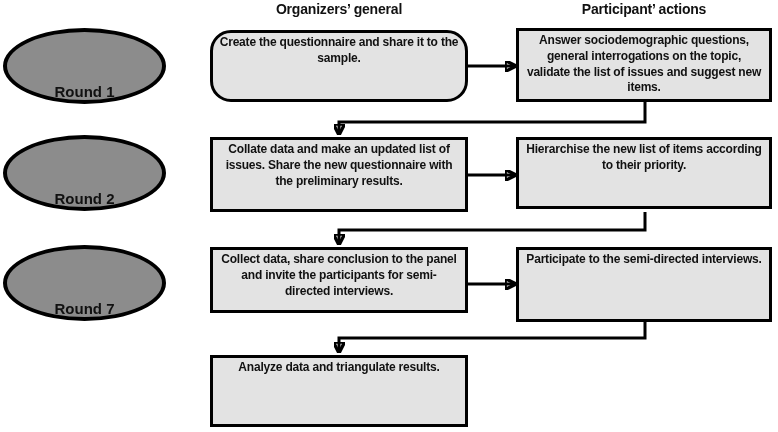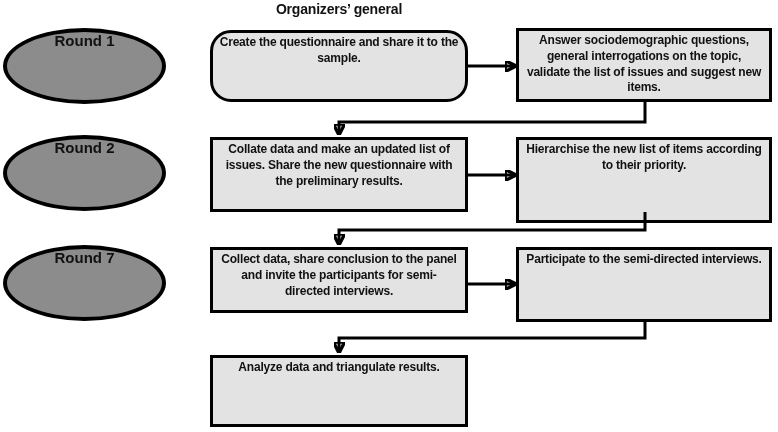--- a/index.html
+++ b/index.html
@@ -18,21 +18,21 @@
     text-align:center;
     letter-spacing:-0.2px;
   }
   .round-ellipse{
     position:absolute;
     left:3px;width:163px;height:76px;
     background:var(--ellipse-fill,#8c8c8c);
     border:4px solid var(--ellipse-border,#000);
     border-radius:50%;
     box-sizing:border-box;
-    display:flex;align-items:flex-start;justify-content:center;
+    display:flex;align-items:flex-end;justify-content:center;
     font-weight:700;font-size:15px;
   }
   .flow-box{
     position:absolute;
     background:var(--box-fill,#e3e3e3);
     border:3px solid var(--box-border,#000);
     box-sizing:border-box;
     display:flex;align-items:flex-start;justify-content:center;
     text-align:center;
     font-weight:700;font-size:12px;line-height:1.32;
@@ -50,20 +50,21 @@
     stroke:var(--arrow,#000);
     stroke-width:3;
   }
 </style>
 </head>
 <body>
 
 <div id="canvas">
 
   <div class="col-header" style="left:210px;top:1px;width:258px;">Organizers’ general</div>
+  <div class="col-header" style="left:516px;top:1px;width:256px;">Participant’ actions</div>
 
   <div class="round-ellipse" style="top:28px;">
     <span>Round 1</span>
   </div>
   <div class="round-ellipse" style="top:135px;">
     <span>Round 2</span>
   </div>
   <div class="round-ellipse" style="top:245px;">
     <span>Round 7</span>
   </div>
@@ -77,21 +78,21 @@
   <div class="flow-box org-box" style="top:247px;height:66px;">
     <span>Collect data, share conclusion to the panel and invite the participants for semi-directed interviews.</span>
   </div>
   <div class="flow-box org-box" style="top:355px;height:72px;">
     <span>Analyze data and triangulate results.</span>
   </div>
 
   <div class="flow-box part-box" style="top:28px;height:74px;">
     <span>Answer sociodemographic questions, general interrogations on the topic, validate the list of issues and suggest new items.</span>
   </div>
-  <div class="flow-box part-box" style="top:137px;height:86px;">
+  <div class="flow-box part-box" style="top:137px;height:72px;">
     <span>Hierarchise the new list of items according to their priority.</span>
   </div>
   <div class="flow-box part-box" style="top:247px;height:75px;">
     <span>Participate to the semi-directed interviews.</span>
   </div>
 
   <svg id="arrow-layer" viewBox="0 0 778 432" xmlns="http://www.w3.org/2000/svg">
     <defs>
       <marker id="ah" viewBox="0 0 10 10" refX="8" refY="5" markerWidth="11" markerHeight="11" markerUnits="userSpaceOnUse" orient="auto">
         <path d="M0,0 L10,5 L0,10 Z" fill="#000" stroke="none"></path>

